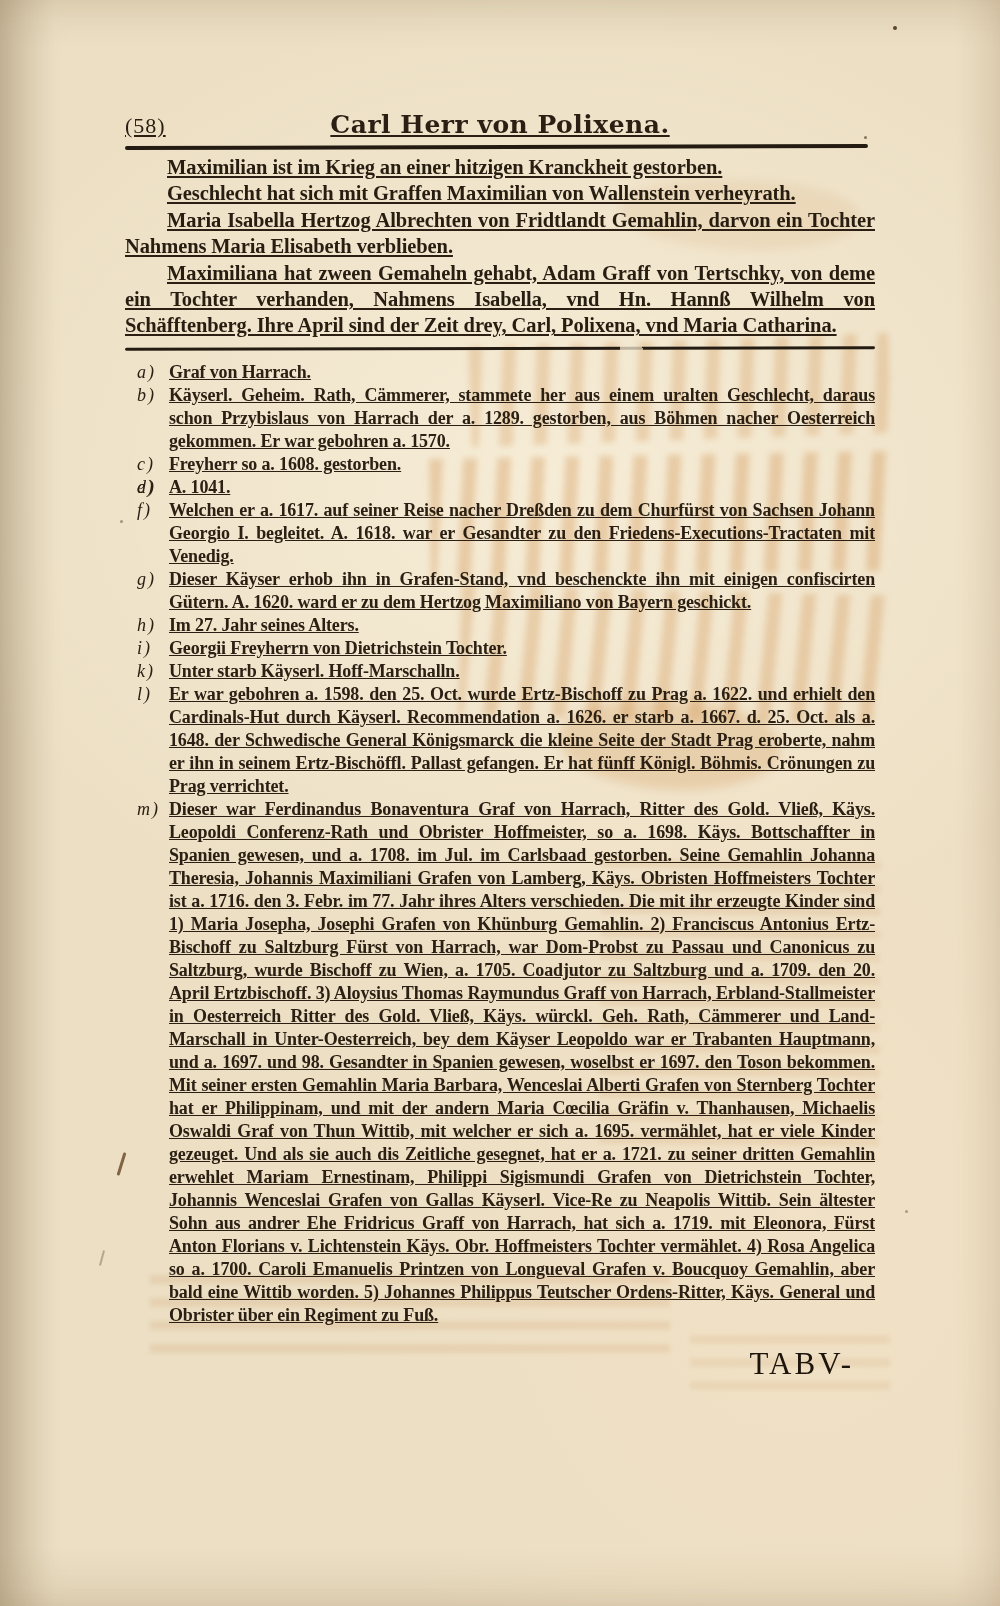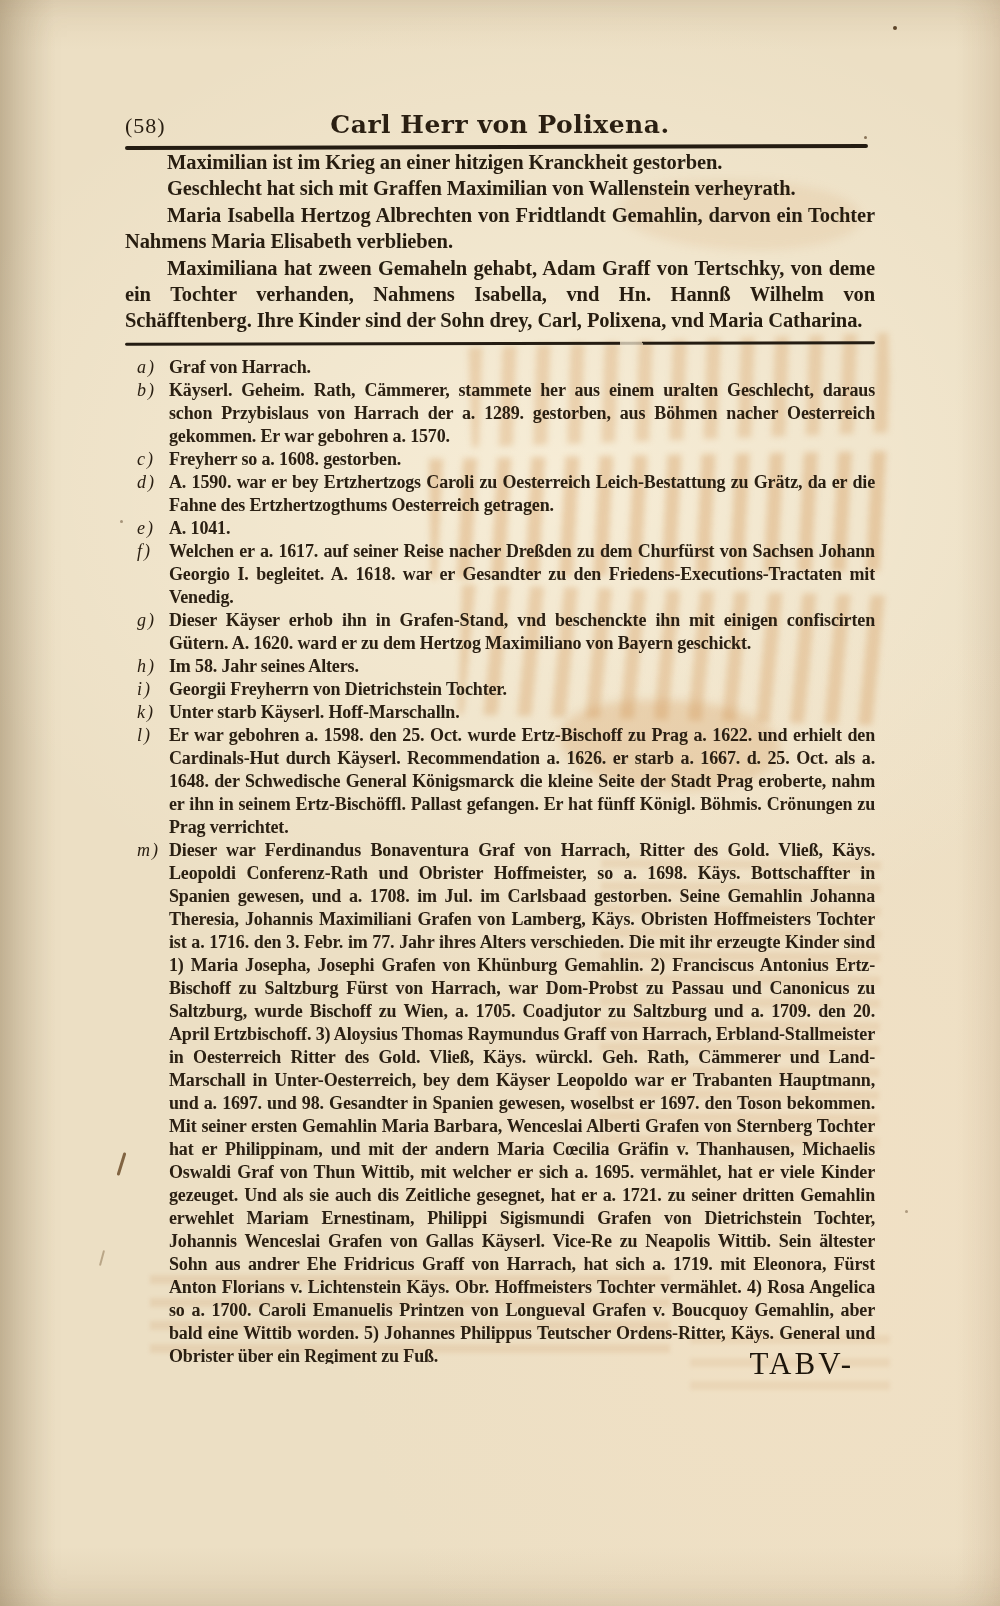--- a/index.html
+++ b/index.html
@@ -21,38 +21,39 @@
       #ecdfc4;
   }
   .paper::after{
     content:"";position:absolute;inset:0;
     box-shadow:inset 30px 0 60px -35px rgba(110,90,60,.45), inset -20px 0 50px -35px rgba(140,110,80,.3);
   }
   .page{
     position:absolute;inset:0;z-index:2;
     padding:110px 125px 0 125px;box-sizing:border-box;
     color:#2a1f12;
+    text-decoration:underline;
   }
   
   .header{
     display:grid;grid-template-columns:1fr auto 1fr;align-items:baseline;
   }
   .page-num{font-size:22px;justify-self:start;letter-spacing:1px;}
   .running-title{
     font-size:25px;font-weight:bold;letter-spacing:.5px;
     font-family:"DejaVu Serif", serif;
   }
   .rule{background:#241c12;border-radius:2px;position:relative;}
   .rule-top{height:4px;margin-top:6px;width:99%;transform:rotate(-.15deg);}
   .rule-mid{
     height:3px;margin-top:8px;width:100%;transform:rotate(-.1deg);
     background:linear-gradient(90deg,#241c12 0 66%, rgba(36,28,18,.25) 66% 69%, #241c12 69% 100%);
   }
   
-  .intro{}
+  .intro{margin-top:5px;}
   .intro p{
     margin:0;font-size:20.5px;line-height:26.4px;font-weight:bold;
     text-align:justify;text-indent:42px;color:#271d10;
     letter-spacing:-.1px;
   }
   
   .footnotes{
     list-style:none;margin:11px 0 0 0;padding:0;
     max-height:1008px;overflow:hidden;
   }
@@ -117,57 +118,56 @@
     <span class="running-title">Carl Herr von Polixena.</span>
     <span></span>
   </div>
 
   <div class="rule rule-top"></div>
 
   <div class="intro">
     <p>Maximilian ist im Krieg an einer hitzigen Kranckheit gestorben.</p>
     <p>Geschlecht hat sich mit Graffen Maximilian von Wallenstein verheyrath.</p>
     <p>Maria Isabella Hertzog Albrechten von Fridtlandt Gemahlin, darvon ein Tochter Nahmens Maria Elisabeth verblieben.</p>
-    <p>Maximiliana hat zween Gemaheln gehabt, Adam Graff von Tertschky, von deme ein Tochter verhanden, Nahmens Isabella, vnd Hn. Hannß Wilhelm von Schäfftenberg.  Ihre Kinder sind der Sohn drey, Carl, Polixena, vnd Maria Catharina.</p>
+    <p>Maximiliana hat zween Gemaheln gehabt, Adam Graff von Tertschky, von deme ein Tochter verhanden, Nahmens Isabella, vnd Hn. Hannß Wilhelm von Schäfftenberg.  Ihre April sind der Zeit drey, Carl, Polixena, vnd Maria Catharina.</p>
   </div>
 
   <div class="rule rule-mid"></div>
 
   <ol class="footnotes">
     <li class="fn">
       <span class="fn-label">a)</span>
       <span class="fn-text">Graf von Harrach.</span>
     </li>
     <li class="fn">
       <span class="fn-label">b)</span>
       <span class="fn-text">Käyserl. Geheim. Rath, Cämmerer, stammete her aus einem uralten Geschlecht, daraus schon Przybislaus von Harrach der a. 1289. gestorben, aus Böhmen nacher Oesterreich gekommen. Er war gebohren a. 1570.</span>
     </li>
     <li class="fn">
       <span class="fn-label">c)</span>
       <span class="fn-text">Freyherr so a. 1608. gestorben.</span>
     </li>
     <li class="fn">
       <span class="fn-label">d)</span>
-      <span class="fn-text">A. 1590. war er bey Ertzhertzogs Caroli zu Oesterreich Leich-Bestattung zu Grätz, da er die Fahne des Ertzhertzogthums Oesterreich getragen.</span>
     </li>
     <li class="fn">
       <span class="fn-label">e)</span>
       <span class="fn-text">A. 1041.</span>
     </li>
     <li class="fn">
       <span class="fn-label">f)</span>
       <span class="fn-text">Welchen er a. 1617. auf seiner Reise nacher Dreßden zu dem Churfürst von Sachsen Johann Georgio I. begleitet.  A. 1618. war er Gesandter zu den Friedens-Executions-Tractaten mit Venedig.</span>
     </li>
     <li class="fn">
       <span class="fn-label">g)</span>
       <span class="fn-text">Dieser Käyser erhob ihn in Grafen-Stand, vnd beschenckte ihn mit einigen confiscirten Gütern.  A. 1620. ward er zu dem Hertzog Maximiliano von Bayern geschickt.</span>
     </li>
     <li class="fn">
       <span class="fn-label">h)</span>
-      <span class="fn-text">Im 58. Jahr seines Alters.</span>
+      <span class="fn-text">Im 27. Jahr seines Alters.</span>
     </li>
     <li class="fn">
       <span class="fn-label">i)</span>
       <span class="fn-text">Georgii Freyherrn von Dietrichstein Tochter.</span>
     </li>
     <li class="fn">
       <span class="fn-label">k)</span>
       <span class="fn-text">Unter starb Käyserl. Hoff-Marschalln.</span>
     </li>
     <li class="fn">

